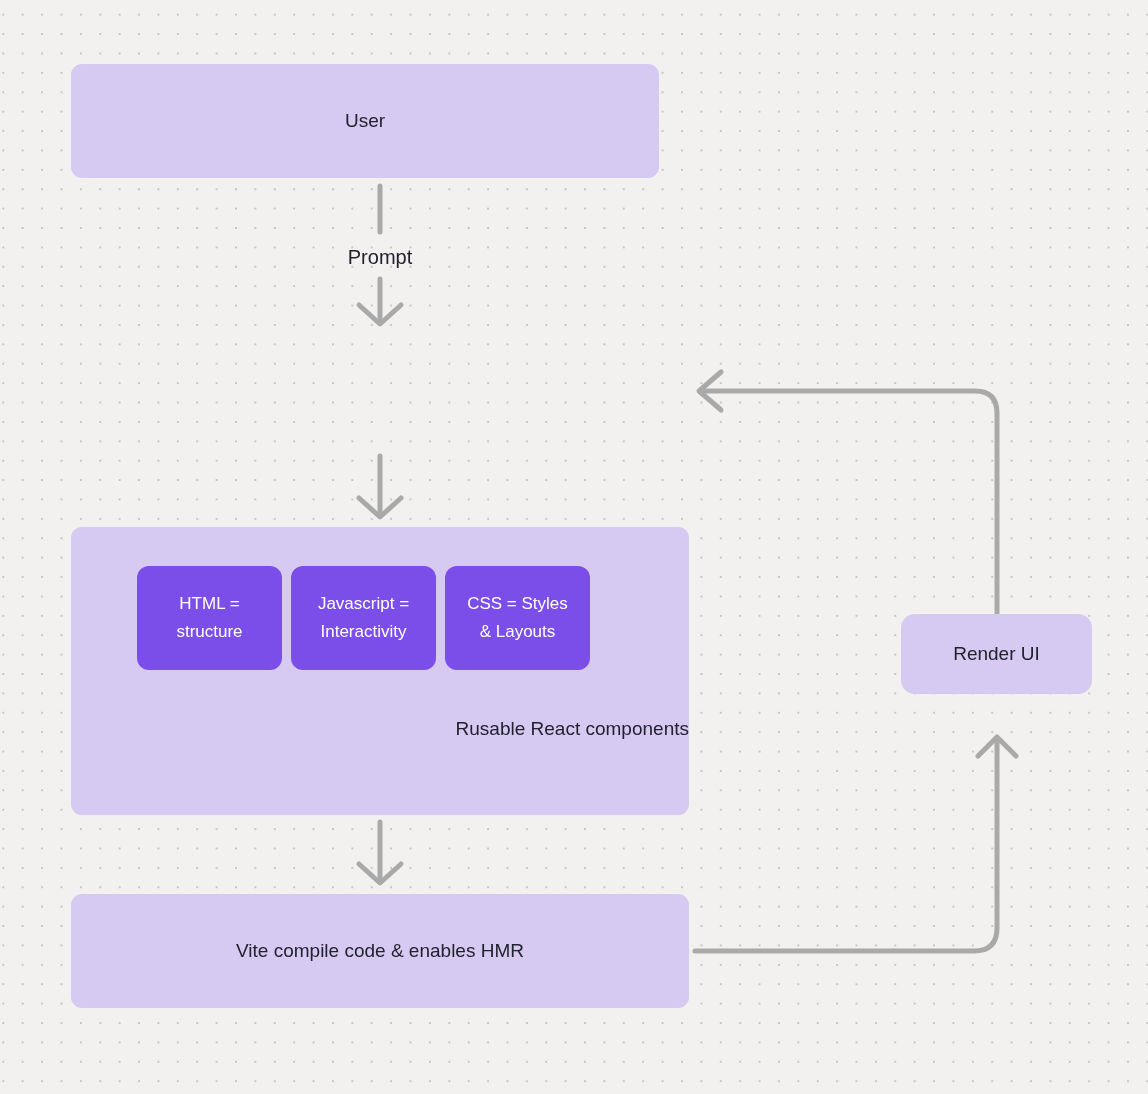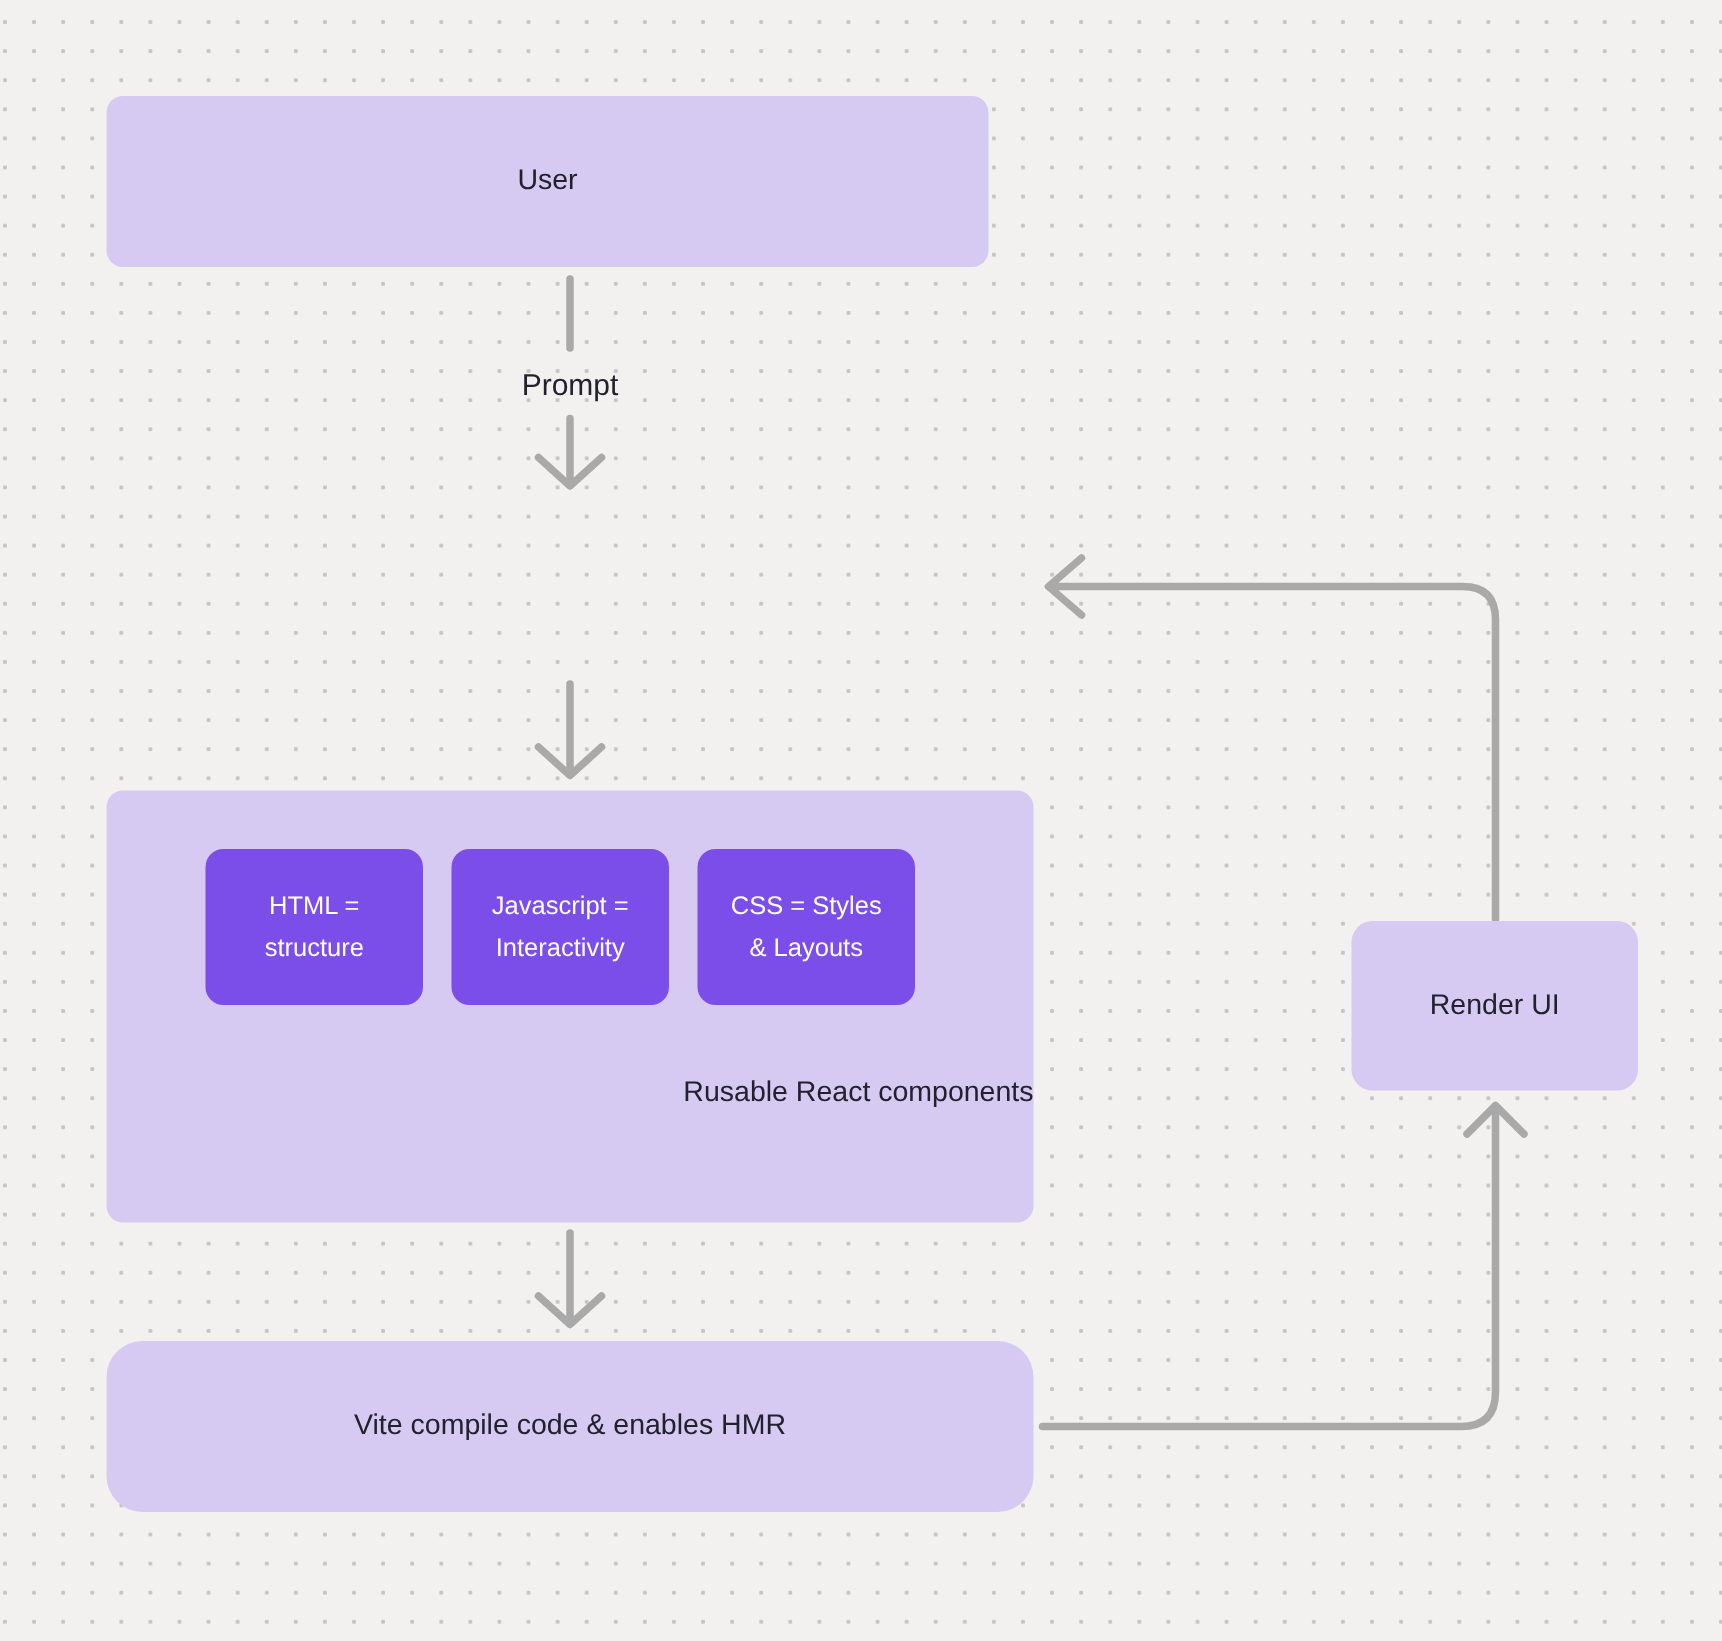--- a/index.html
+++ b/index.html
@@ -39,29 +39,29 @@
     justify-content: center;
     text-align: center;
     color: var(--text-dark, #22222e);
     font-size: 19px;
     box-sizing: border-box;
   }
   .node-user          { left: 71px;  top: 64px;  width: 588px; height: 114px; }
   .node-webapp        { left: 71px;  top: 334px; width: 618px; height: 114px; }
   .node-components    { left: 71px;  top: 527px; width: 618px; height: 288px;
                         display: block; }
-  .node-vite          { left: 71px;  top: 894px; width: 618px; height: 114px; border-radius: 24px; }
-  .node-render        { left: 901px; top: 614px; width: 191px; height: 113px; border-radius: 14px; }
+  .node-vite          { left: 71px;  top: 894px; width: 618px; height: 114px; }
+  .node-render        { left: 901px; top: 614px; width: 191px; height: 80px; border-radius: 14px; }
 
   .components-row {
     position: absolute;
     left: 66px;
     top: 39px;
     display: flex;
-    gap: 19px;
+    gap: 9px;
   }
   .accent-card {
     width: 145px;
     height: 104px;
     background: var(--accent-fill, #7b4de9);
     color: var(--text-on-accent, #ffffff);
     border-radius: 12px;
     display: flex;
     align-items: center;
     justify-content: center;

